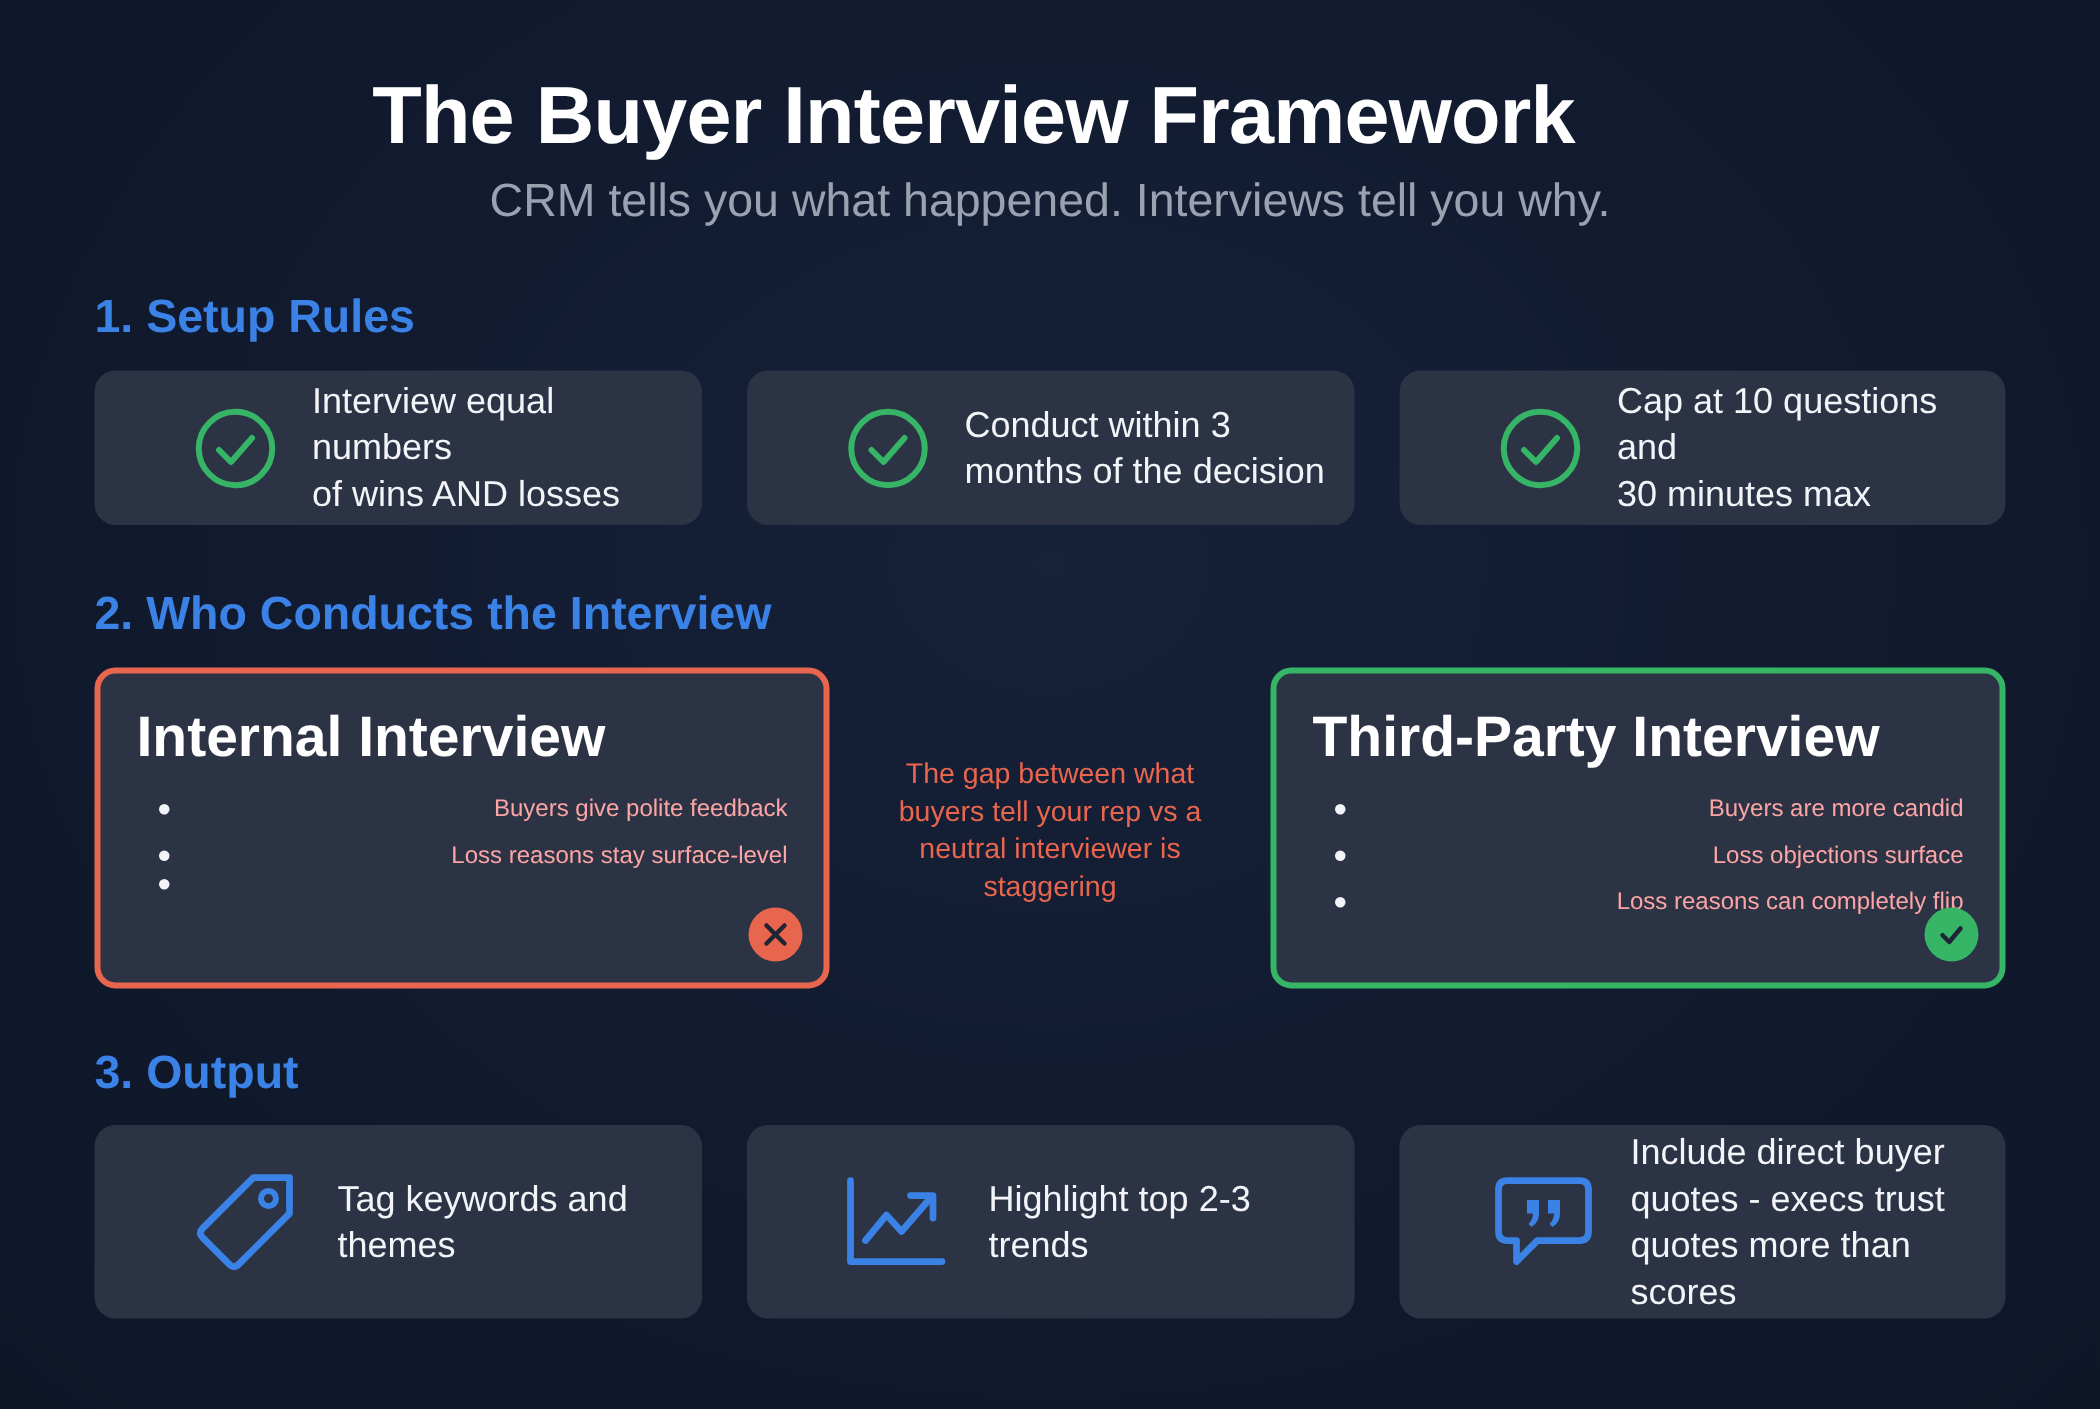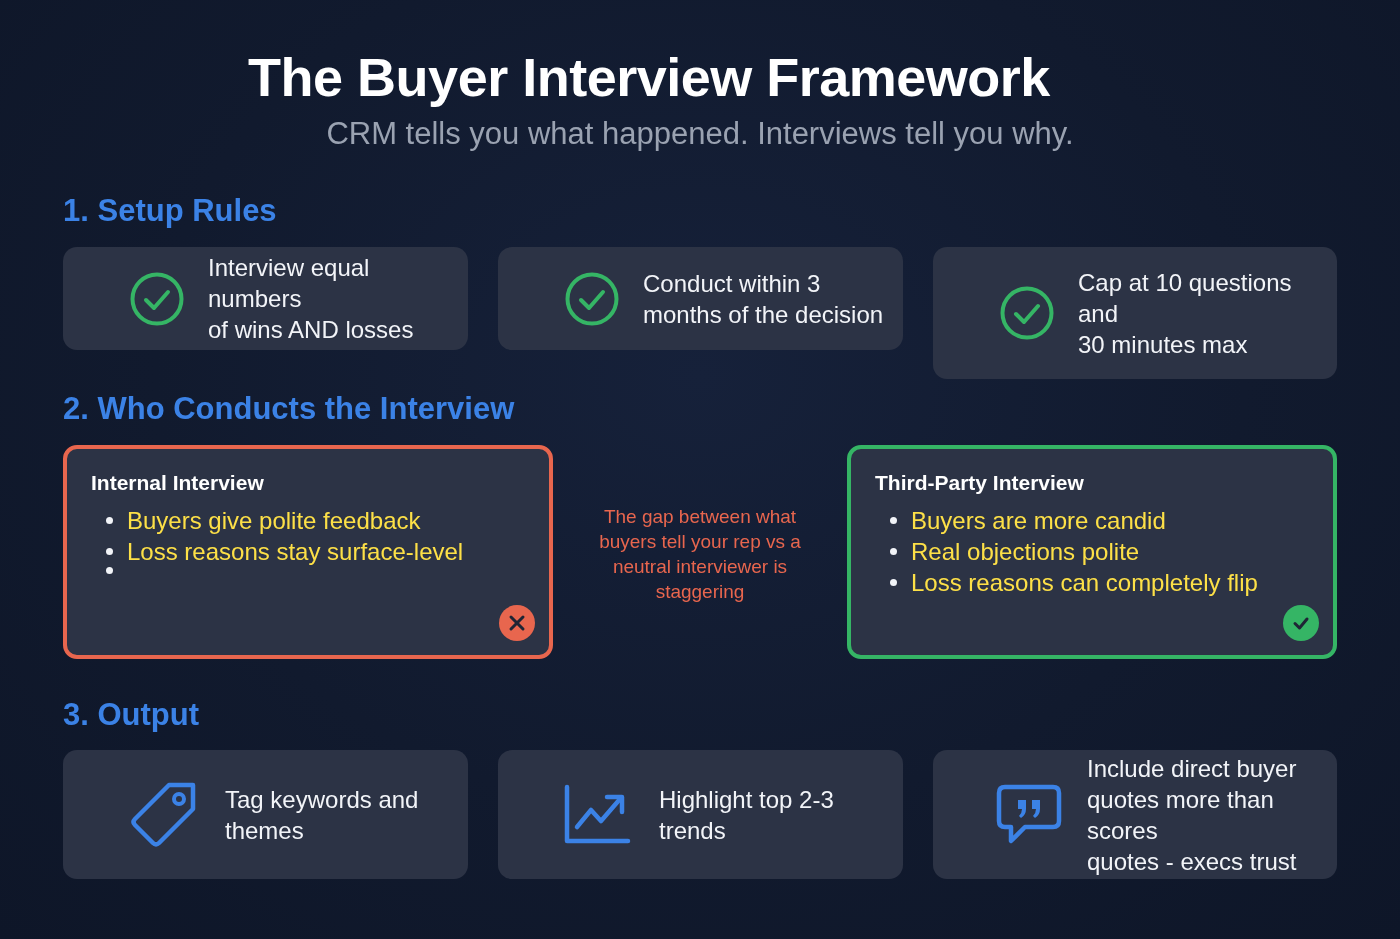--- a/index.html
+++ b/index.html
@@ -61,32 +61,33 @@
       top: 445px;
       height: 214px;
       background: #2c3345;
       border-radius: 14px;
       border: 4px solid;
       padding: 22px 24px 0 24px;
     }
     .compare-box.internal { left: 63px; width: 490px; border-color: #e8664e; }
     .compare-box.third { left: 847px; width: 490px; border-color: #35b565; }
     .compare-title {
-      font-size: 21px;
+      font-size: 38px;
       font-weight: 700;
       color: #ffffff;
       margin-bottom: 10px;
     }
     .compare-list { list-style: none; }
     .compare-list li {
-      font-size: 24px;
+      font-size: 16px;
       line-height: 31px;
-      color: #fde047;
+      color: #fca5a5;
       display: flex;
       align-items: center;
+      justify-content: space-between;
     }
     .bullet {
       display: inline-block;
       width: 7px; height: 7px;
       border-radius: 50%;
       background: #f2f4f8;
       margin: 0 14px 0 15px;
     }
     .badge {
       position: absolute;
@@ -137,21 +138,21 @@
         <circle cx="28" cy="28" r="24.5" fill="none" stroke="#35b565" stroke-width="4"></circle>
         <polyline points="17,29 25,37 39,21" fill="none" stroke="#35b565" stroke-width="4" stroke-linecap="round" stroke-linejoin="round"></polyline>
       </svg>
   </span>
   <div class="card-text">
     <div>Conduct within 3</div>
     <div>months of the decision</div>
   </div>
 </div>
 
-<div class="card" style="left:933px; top:247px; width:404px; height:132px;">
+<div class="card" style="left:933px; top:247px; width:404px; height:103px;">
   <span class="icon" style="margin-left:26px; margin-right:23px;">
     <svg width="56" height="56" viewBox="0 0 56 56">
         <circle cx="28" cy="28" r="24.5" fill="none" stroke="#35b565" stroke-width="4"></circle>
         <polyline points="17,29 25,37 39,21" fill="none" stroke="#35b565" stroke-width="4" stroke-linecap="round" stroke-linejoin="round"></polyline>
       </svg>
   </span>
   <div class="card-text">
     <div>Cap at 10 questions and</div>
     <div>30 minutes max</div>
   </div>
@@ -186,21 +187,21 @@
 
 <div class="compare-box third">
   <div class="compare-title">Third-Party Interview</div>
   <ul class="compare-list">
     <li>
         <span class="bullet"></span>
         <span>Buyers are more candid</span>
       </li>
     <li>
         <span class="bullet"></span>
-        <span>Real objections polite</span>
+        <span>Loss objections surface</span>
       </li>
     <li>
         <span class="bullet"></span>
         <span>Loss reasons can completely flip</span>
       </li>
   </ul>
   <div class="badge" style="background:#35b565;">
     <svg width="20" height="20" viewBox="0 0 20 20">
         <polyline points="4,10.5 8.5,15 16,6" fill="none" stroke="#1f2535" stroke-width="3" stroke-linecap="round" stroke-linejoin="round"></polyline>
       </svg>
@@ -239,16 +240,16 @@
 <div class="card" style="left:933px; top:750px; width:404px; height:129px;">
   <span class="icon" style="margin-left:22px; margin-right:24px;">
     <svg width="68" height="64" viewBox="0 0 68 64">
         <path d="M10 4 L58 4 Q64 4 64 10 L64 38 Q64 44 58 44 L30 44 L16 58 L16 44 L10 44 Q4 44 4 38 L4 10 Q4 4 10 4 Z" fill="none" stroke="#3b82e6" stroke-width="4.5" stroke-linejoin="round"></path>
         <path d="M23 17 L31 17 L31 26 Q31 32 26 35 L24 33 Q27 30 27 26 L23 26 Z" fill="#3b82e6"></path>
         <path d="M37 17 L45 17 L45 26 Q45 32 40 35 L38 33 Q41 30 41 26 L37 26 Z" fill="#3b82e6"></path>
       </svg>
   </span>
   <div class="card-text">
     <div>Include direct buyer</div>
+    <div>quotes - execs trust</div>
     <div>quotes more than scores</div>
-    <div>quotes - execs trust</div>
   </div>
 </div>
 
 </body></html>

